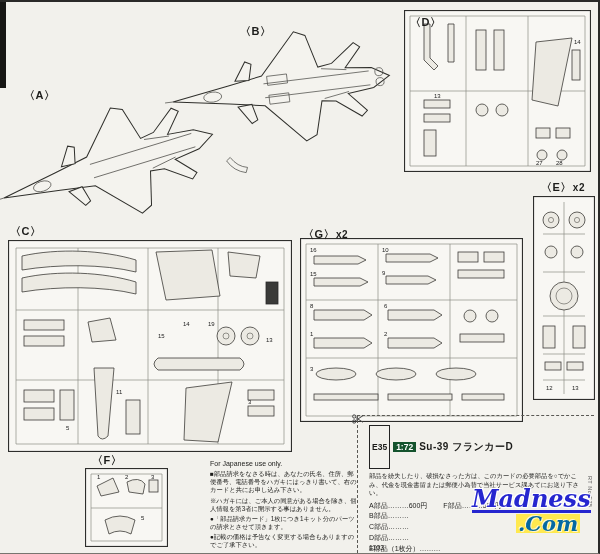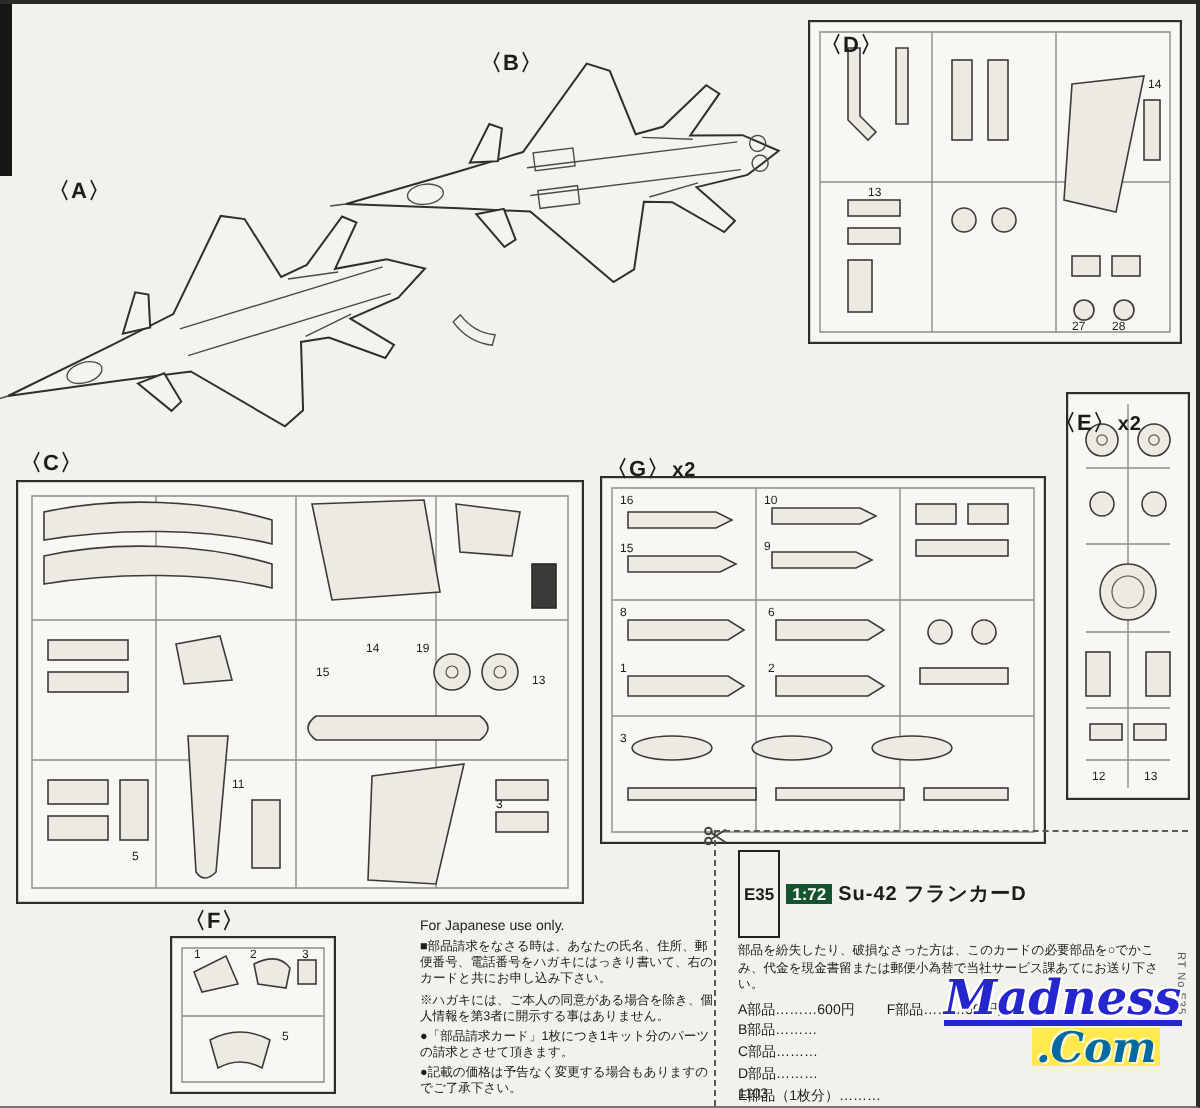--- a/index.html
+++ b/index.html
@@ -244,21 +244,21 @@
       <text class="pn" x="40" y="11">2</text>
       <text class="pn" x="66" y="11">3</text>
       <text class="pn" x="56" y="52">5</text>
     </svg>
   </div>
 
   <div class="sec-label" style="left:24px; top:86px;">〈A〉</div>
   <div class="sec-label" style="left:240px; top:22px;">〈B〉</div>
   <div class="sec-label" style="left:10px; top:222px;">〈C〉</div>
   <div class="sec-label" style="left:410px; top:13px;">〈D〉</div>
-  <div class="sec-label" style="left:527px; top:178px;margin-top:24px;">
+  <div class="sec-label" style="left:541px; top:178px;">
     <span>〈E〉</span><span class="qty">x2</span>
   </div>
   <div class="sec-label" style="left:92px; top:451px;">〈F〉</div>
   <div class="sec-label" style="left:303px; top:225px;">
     <span>〈G〉</span><span class="qty">x2</span>
   </div>
 
   <div class="jp-note">
     <div class="jp-heading">For Japanese use only.</div>
     <p>■部品請求をなさる時は、あなたの氏名、住所、郵便番号、電話番号をハガキにはっきり書いて、右のカードと共にお申し込み下さい。</p>
@@ -273,21 +273,21 @@
         <g fill="none" stroke="#444" stroke-width="0.9">
           <circle cx="2" cy="2.2" r="1.5"></circle>
           <circle cx="2" cy="6.8" r="1.5"></circle>
           <path d="M3.2,3 L10,7.5 M3.2,6 L10,1.5"></path>
         </g>
       </svg>
     </span>
     <div class="kit-band">
       <span class="kit-code">E35</span>
       <span class="kit-scale">1:72</span>
-      <span class="kit-name">Su-42 フランカーD</span>
+      <span class="kit-name">Su-39 フランカーD</span>
     </div>
     <div class="card-instructions">部品を紛失したり、破損なさった方は、このカードの必要部品を○でかこみ、代金を現金書留または郵便小為替で当社サービス課あてにお送り下さい。</div>
     <div class="price-list">
       <div class="price-row1">
         <span>A部品………600円</span>
         <span>F部品………500円</span>
       </div>
       <div>B部品………</div>
       <div>C部品………</div>
       <div>D部品………</div>

